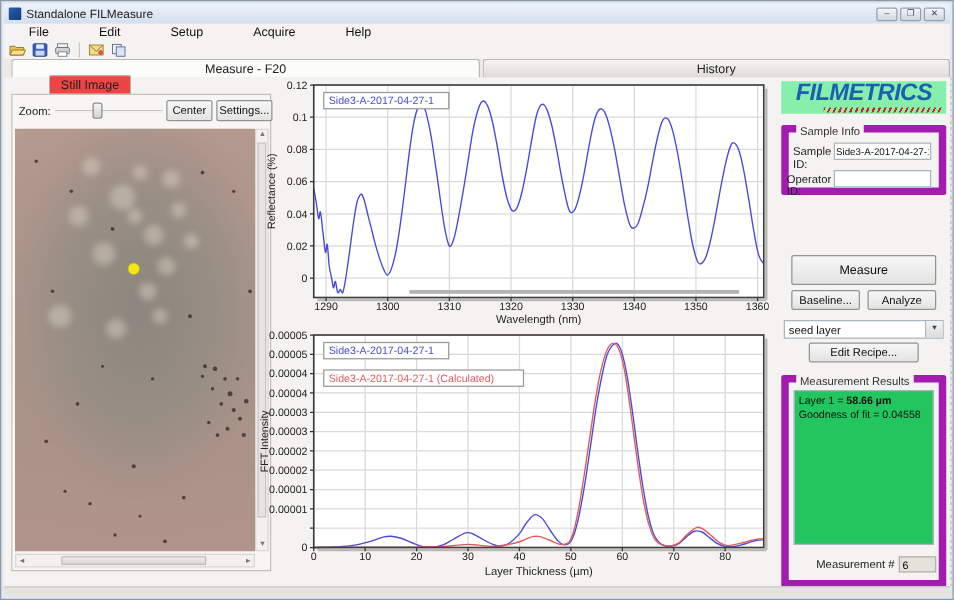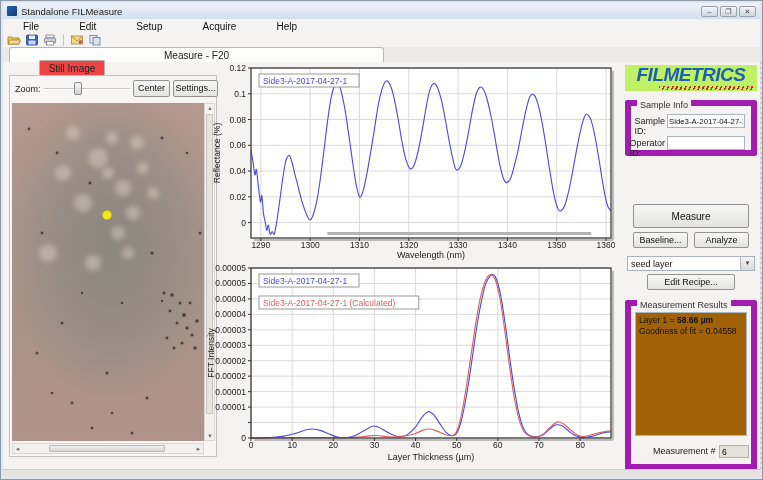--- a/index.html
+++ b/index.html
@@ -66,21 +66,21 @@
   .harrow { width:9px; font-size:6px; color:#777; text-align:center; }
   .hthumb { position:absolute; left:36px; top:1px; width:116px; height:7px; background:linear-gradient(180deg,#f0efed,#d8d6d2); border:1px solid #bdbbb7; border-radius:1px; }
 
   
   svg text { font-family:"Liberation Sans",sans-serif; }
 
   
   .right-panel { position:absolute; left:618px; top:0; width:141px; height:408px; font-size:9px; color:#222; }
   .splitter { position:absolute; left:139px; top:0; height:408px; width:2px;
               background:repeating-linear-gradient(180deg,#cfcdc9 0 2px, transparent 2px 5px); }
-  .logo { position:absolute; left:4px; top:3px; width:132px; height:26px; background:#bef264; text-align:center; }
+  .logo { position:absolute; left:4px; top:3px; width:132px; height:26px; background:#86efac; text-align:center; }
   .logo-text { font-size:19px; font-weight:bold; font-style:italic; color:#1d5fb0; letter-spacing:-0.5px; line-height:20px; }
   .logo-hatch { position:absolute; left:34px; right:3px; bottom:1px; height:4px;
                 background:repeating-linear-gradient(115deg,#cc2222 0 1.5px, transparent 1.5px 4px); }
   .groupbox { position:absolute; border:6px solid #a21caf; border-radius:2px; background:#f4f3f1; }
   .groupbox .gb-title { position:absolute; left:6px; top:-6px; background:#f4f3f1; padding:0 3px; font-size:9px; color:#333; }
   .field-row { position:absolute; left:4px; right:4px; height:15px; }
   .field-label { position:absolute; right:82px; top:2px; font-size:9px; color:#222; }
   .textbox { position:absolute; right:2px; top:0; width:78px; height:14px; border:1px solid #a9b4bc;
              background:#fff; font-size:7.8px; padding:0 1px; color:#111; font-family:"Liberation Sans",sans-serif; }
   .status-value { position:absolute; left:4px; right:4px; top:10px; bottom:4px; background:#fdfdfc; border:1px solid #e2e0dc;
@@ -88,21 +88,21 @@
                   font-size:27px; color:#000; letter-spacing:0.5px; }
   .measure-btn { position:absolute; left:12px; top:142px; width:116px; height:24px; font-size:10px; }
   .baseline-btn { position:absolute; left:12px; top:170px; width:55px; height:16px; }
   .analyze-btn { position:absolute; left:73px; top:170px; width:55px; height:16px; }
   .combo { position:absolute; left:6px; top:194px; width:128px; height:15px; border:1px solid #a9b4bc; background:#fff; }
   .combo-text { position:absolute; left:3px; top:2px; font-size:9px; color:#111; }
   .combo-btn { position:absolute; right:0; top:0; width:14px; height:13px; background:linear-gradient(180deg,#f3f3f3,#dcdcdc);
                border-left:1px solid #b9b7b3; font-size:6px; text-align:center; line-height:13px; color:#444; }
   .editrecipe-btn { position:absolute; left:26px; top:212px; width:88px; height:16px; }
   .results-box { left:4px; top:238px; width:132px; height:170px; }
-  .results-list { position:absolute; left:4px; top:6px; right:4px; height:124px; background:#a16207; border:1px solid #a9b4bc;
+  .results-list { position:absolute; left:4px; top:6px; right:4px; height:124px; background:#22c55e; border:1px solid #a9b4bc;
                   font-size:8.5px; padding:2px 3px; line-height:11px; color:#111; }
   .meas-num-label { position:absolute; left:22px; bottom:8px; font-size:9px; }
   .meas-num-box { position:absolute; left:88px; bottom:6px; width:30px; height:13px; border:1px solid #b2b0ac;
                   background:#e4e3da; font-size:8.5px; padding:0 2px; }
 </style>
 </head>
 <body>
 
 <div class="window">
   <div class="frame-inner"></div>
@@ -147,20 +147,21 @@
         <circle cx="10.5" cy="8" r="2" fill="#d65b4f"></circle>
       </svg>
     <svg class="ticon" viewBox="0 0 14 12">
         <rect x="2" y="1.5" width="7" height="7.5" fill="#eef2f8" stroke="#55678a" stroke-width="0.7"></rect>
         <rect x="5" y="3.5" width="7" height="7.5" fill="#dbe4f2" stroke="#55678a" stroke-width="0.7"></rect>
       </svg>
   </div>
 
   <div class="tabstrip">
     <div class="tab active">Measure - F20</div>
+    <div class="tab inactive">History</div>
   </div>
 
   <div class="content">
 
     <div class="still-tab">Still Image</div>
     <div class="left-box">
       <div class="left-controls">
         <span class="zoom-label">Zoom:</span>
         <span class="slider-track"></span>
         <span class="slider-thumb"></span>

